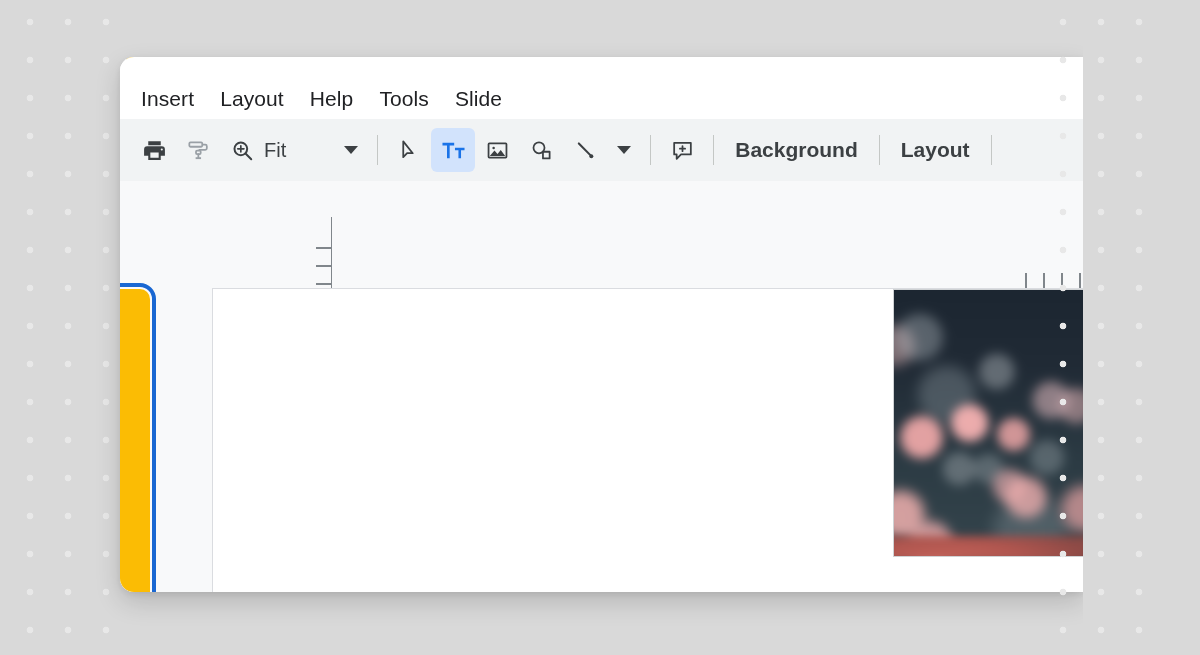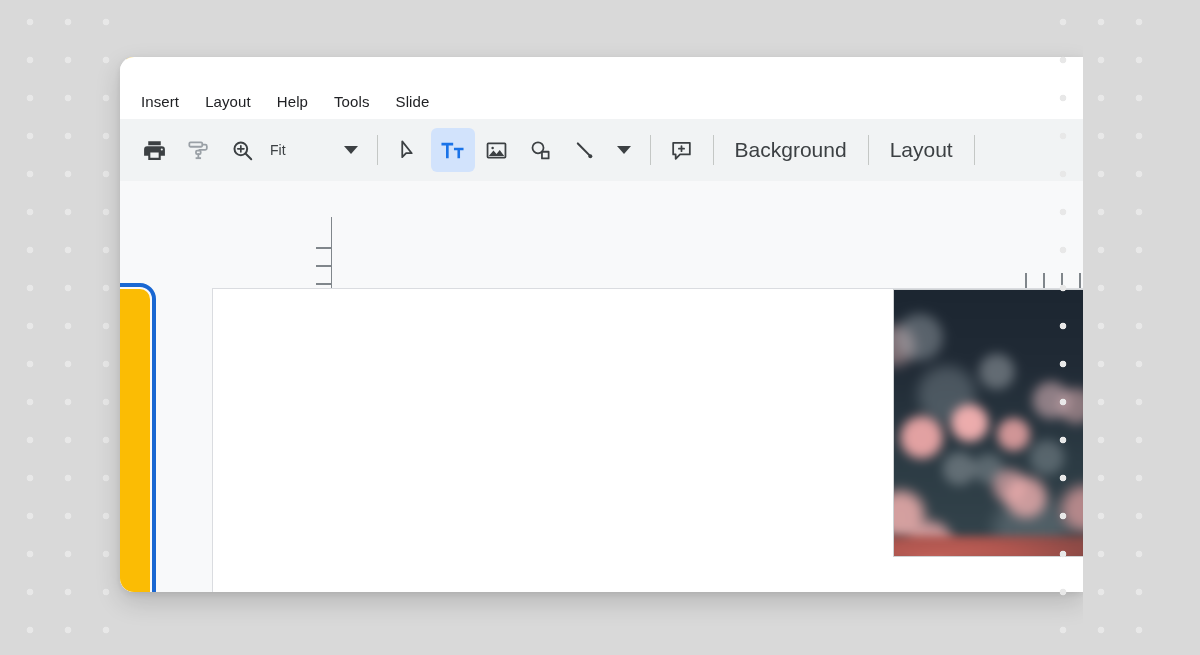--- a/index.html
+++ b/index.html
@@ -60,21 +60,21 @@
     left: 0; top: 0;
     width: 963px;
     height: 62px;
     background: #ffffff;
     display: flex;
     align-items: flex-end;
     padding-left: 8px;
     box-sizing: border-box;
   }
   .menu-item {
-    font-size: 15px;
+    font-size: 21px;
     color: #202124;
     padding: 0 13px 10px 13px;
     line-height: 1;
     letter-spacing: 0.1px;
     cursor: default;
     white-space: nowrap;
   }
 
   
   #toolbar {
@@ -105,25 +105,26 @@
     background: #c4c7c5;
     margin: 0 9px;
     flex: 0 0 auto;
   }
   .tb-text {
     font-size: 21px;
     color: #3c4043;
     padding: 0 12px;
     white-space: nowrap;
     cursor: default;
+    font-weight: bold;
   }
   #zoom-level {
-    font-size: 14px;
+    font-size: 20px;
     color: #3c4043;
-    margin-left: 6px;
+    margin-left: 0;
     white-space: nowrap;
   }
   .caret {
     width: 0; height: 0;
     border-left: 7px solid transparent;
     border-right: 7px solid transparent;
     border-top: 8px solid #3c4043;
   }
   .tb-caret-btn {
     width: 34px; height: 44px;

